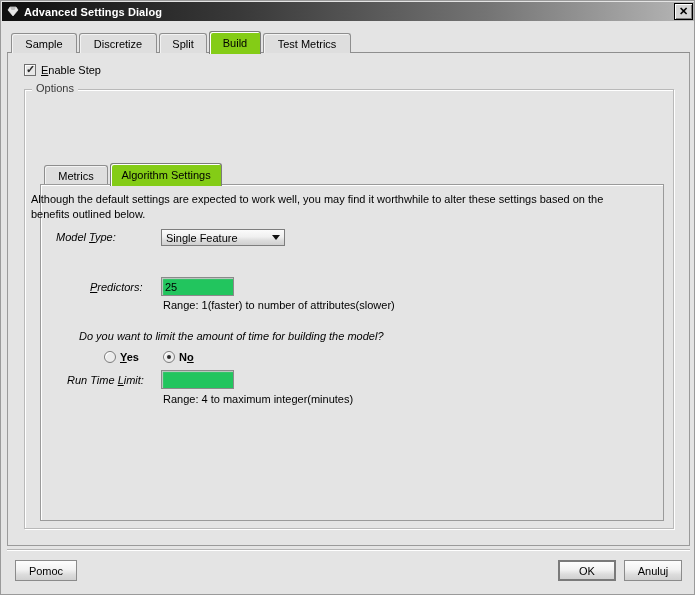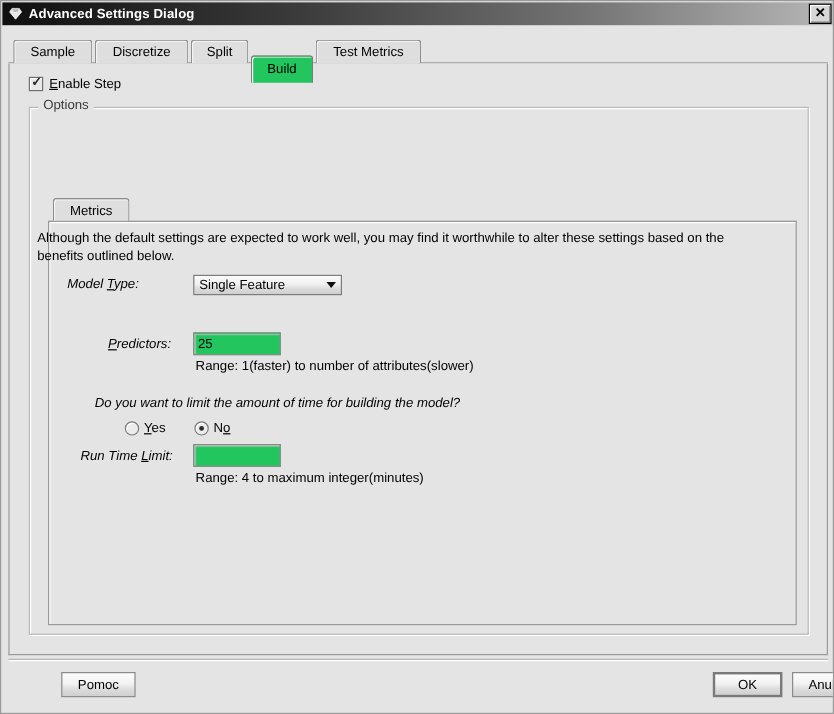--- a/index.html
+++ b/index.html
@@ -85,23 +85,23 @@
     display: flex;
     align-items: center;
     justify-content: center;
     padding: 0 20px;
     font-size: 11px;
     color: #000000;
     cursor: default;
     white-space: nowrap;
   }
   .tab.selected {
-    top: 15px;
+    top: 0px;
     height: 23px;
-    background: #22c55e;
+    background: #84cc16;
     border-color: #7c7c7c;
     z-index: 5;
     font-weight: normal;
     box-shadow: inset 1px 1px 0 #ffffff;
   }
   .tab-underline {
     position: absolute;
     left: 0; top: 21px;
     width: 683px; height: 1px;
     background: #8e8e8e;
@@ -259,20 +259,21 @@
   }
   #predictors-field { left: 153px; top: 224px; width: 73px; height: 19px; }
   #runtime-field    { left: 153px; top: 317px; width: 73px; height: 19px; }
 
   
   .radio-row {
     position: absolute;
     left: 96px; top: 298px;
     display: flex;
     align-items: center;
+    font-weight: bold;
   }
   .radio-item {
     display: flex;
     align-items: center;
     cursor: default;
     margin-right: 24px;
   }
   .radio {
     width: 12px; height: 12px;
     box-sizing: border-box;
@@ -308,21 +309,20 @@
     background: linear-gradient(to bottom, #fdfdfd 0%, #f2f2f2 45%, #dcdcdc 72%, #d0d0d0 100%);
     border: 1px solid #8b8b8b;
     font-family: "Liberation Sans", sans-serif;
     font-size: 11px;
     color: #000000;
     display: flex;
     align-items: center;
     justify-content: center;
     cursor: default;
     white-space: nowrap;
-    margin-left: 36px;
   }
   .btn.default {
     border: 2px solid #7a7a7a;
   }
   #help-button   { left: 8px;  width: 62px; }
   #ok-button     { left: 551px; width: 58px; }
   #cancel-button { left: 617px; width: 58px; }
 </style>
 </head>
 <body>
@@ -357,20 +357,21 @@
       <span><span class="mn">E</span><span>nable Step</span></span>
     </div>
 
     <div class="groupbox"></div>
     <div class="groupbox-label">Options</div>
 
     <div class="inner-tabstrip">
       <div class="tab-underline" style="width:624px;"></div>
       <div class="tab-underline2" style="width:624px;"></div>
       <div class="tab" style="left:4px;width:64px;">Metrics</div>
+      <div class="tab selected" style="left:70px;width:112px;">Algorithm Settings</div>
     </div>
 
     <div class="inner-panel"></div>
 
     <div class="desc">Although the default settings are expected to work well, you may find it worthwhile to alter these settings based on the benefits outlined below.</div>
 
     <div class="lbl" style="left:48px; top:178px;"><span>Model </span><span class="mn">T</span><span>ype:</span></div>
     <div class="combo">
       <span class="combo-text">Single Feature</span>
       <span class="combo-arrow">

